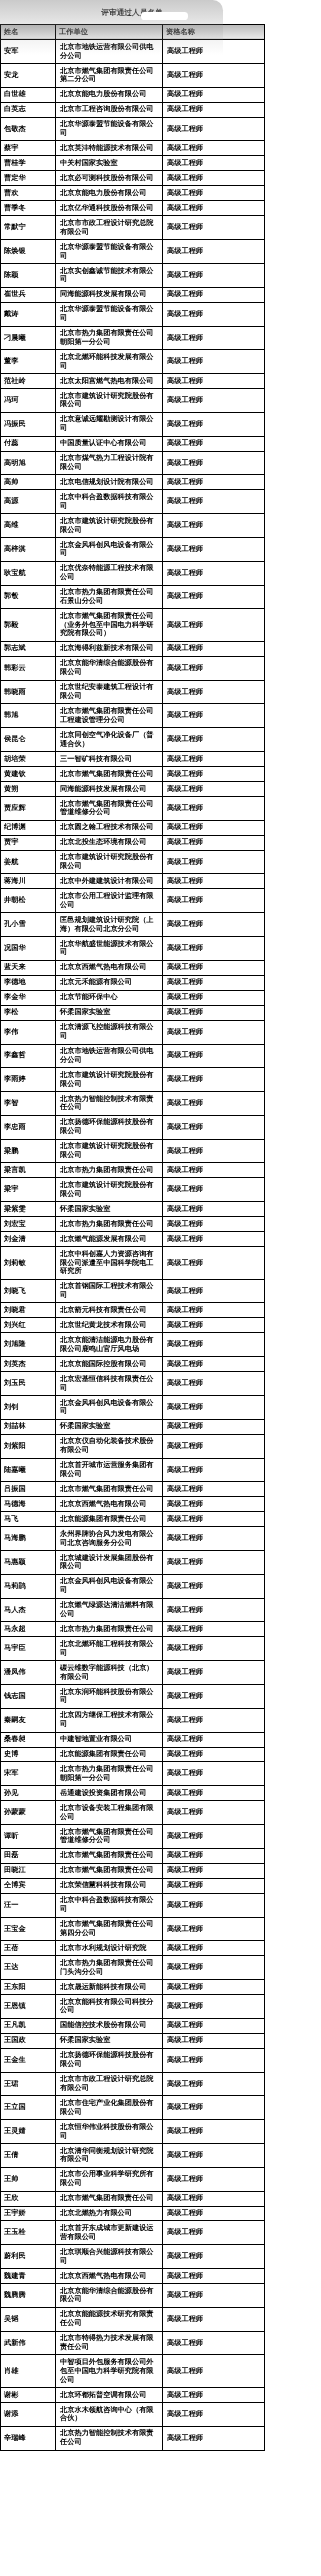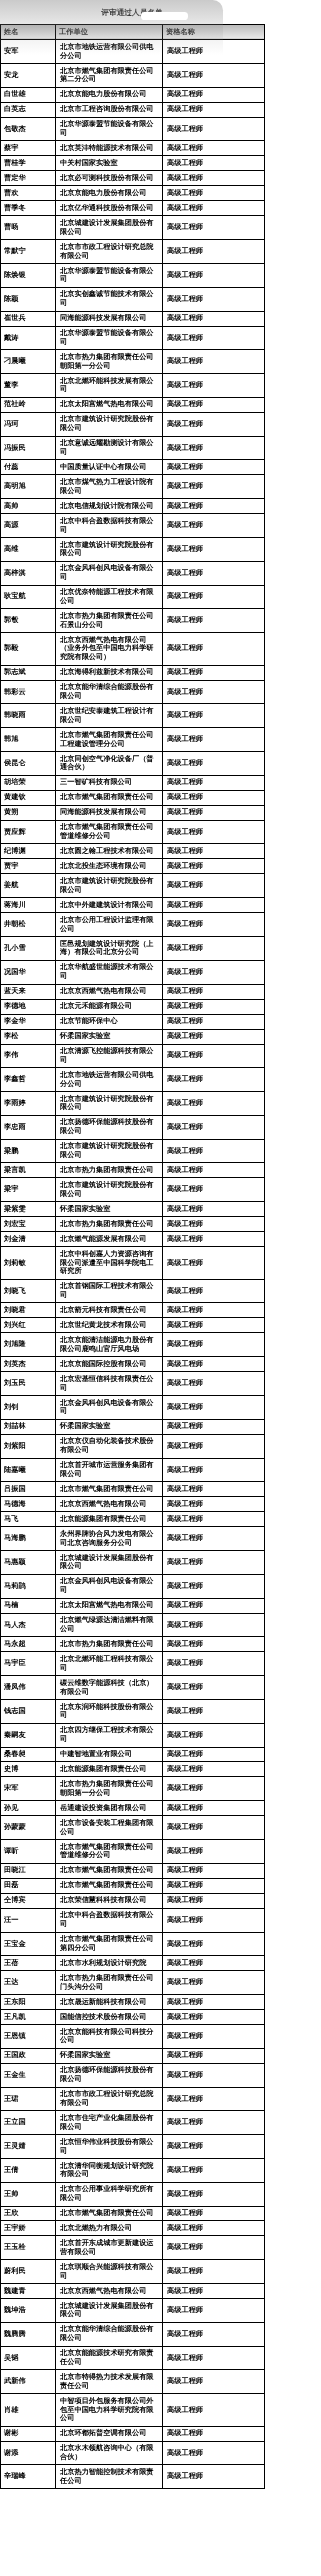--- a/index.html
+++ b/index.html
@@ -155,25 +155,20 @@
           <td class="name">曹欢</td>
           <td class="unit">北京京能电力股份有限公司</td>
           <td class="qual">高级工程师</td>
         </tr>
         <tr>
           <td class="name">曹季冬</td>
           <td class="unit">北京亿华通科技股份有限公司</td>
           <td class="qual">高级工程师</td>
         </tr>
         <tr>
-          <td class="name">曹旸</td>
-          <td class="unit">北京城建设计发展集团股份有限公司</td>
-          <td class="qual">高级工程师</td>
-        </tr>
-        <tr>
           <td class="name">常默宁</td>
           <td class="unit">北京市市政工程设计研究总院有限公司</td>
           <td class="qual">高级工程师</td>
         </tr>
         <tr>
           <td class="name">陈焕银</td>
           <td class="unit">北京华源泰盟节能设备有限公司</td>
           <td class="qual">高级工程师</td>
         </tr>
         <tr>
@@ -251,21 +246,21 @@
           <td class="unit">北京优奈特能源工程技术有限公司</td>
           <td class="qual">高级工程师</td>
         </tr>
         <tr>
           <td class="name">郭彀</td>
           <td class="unit">北京市热力集团有限责任公司石景山分公司</td>
           <td class="qual">高级工程师</td>
         </tr>
         <tr>
           <td class="name">郭毅</td>
-          <td class="unit">北京京西燃气热电有限公司（业务外包至中国电力科学研究院有限公司）</td>
+          <td class="unit">北京市燃气集团有限责任公司（业务外包至中国电力科学研究院有限公司）</td>
           <td class="qual">高级工程师</td>
         </tr>
         <tr>
           <td class="name">郭志斌</td>
           <td class="unit">北京海得利兹新技术有限公司</td>
           <td class="qual">高级工程师</td>
         </tr>
         <tr>
           <td class="name">韩彩云</td>
           <td class="unit">北京京能华清综合能源股份有限公司</td>
@@ -370,20 +365,25 @@
           <td class="name">李鑫哲</td>
           <td class="unit">北京市地铁运营有限公司供电分公司</td>
           <td class="qual">高级工程师</td>
         </tr>
         <tr>
           <td class="name">李雨婷</td>
           <td class="unit">北京市建筑设计研究院股份有限公司</td>
           <td class="qual">高级工程师</td>
         </tr>
         <tr>
+          <td class="name">李智</td>
+          <td class="unit">北京热力智能控制技术有限责任公司</td>
+          <td class="qual">高级工程师</td>
+        </tr>
+        <tr>
           <td class="name">李忠雨</td>
           <td class="unit">北京扬德环保能源科技股份有限公司</td>
           <td class="qual">高级工程师</td>
         </tr>
         <tr>
           <td class="name">梁鹏</td>
           <td class="unit">北京市建筑设计研究院股份有限公司</td>
           <td class="qual">高级工程师</td>
         </tr>
         <tr>
@@ -490,25 +490,20 @@
           <td class="name">马惠颖</td>
           <td class="unit">北京城建设计发展集团股份有限公司</td>
           <td class="qual">高级工程师</td>
         </tr>
         <tr>
           <td class="name">马莉鹃</td>
           <td class="unit">北京金风科创风电设备有限公司</td>
           <td class="qual">高级工程师</td>
         </tr>
         <tr>
-          <td class="name">马楠</td>
-          <td class="unit">北京太阳宫燃气热电有限公司</td>
-          <td class="qual">高级工程师</td>
-        </tr>
-        <tr>
           <td class="name">马人杰</td>
           <td class="unit">北京燃气绿源达清洁燃料有限公司</td>
           <td class="qual">高级工程师</td>
         </tr>
         <tr>
           <td class="name">马永超</td>
           <td class="unit">北京市热力集团有限责任公司</td>
           <td class="qual">高级工程师</td>
         </tr>
         <tr>
@@ -555,30 +550,30 @@
           <td class="name">孙蒙蒙</td>
           <td class="unit">北京市设备安装工程集团有限公司</td>
           <td class="qual">高级工程师</td>
         </tr>
         <tr>
           <td class="name">谭昕</td>
           <td class="unit">北京市燃气集团有限责任公司管道维修分公司</td>
           <td class="qual">高级工程师</td>
         </tr>
         <tr>
+          <td class="name">田磊</td>
+          <td class="unit">北京市燃气集团有限责任公司</td>
+          <td class="qual">高级工程师</td>
+        </tr>
+        <tr>
           <td class="name">田晓江</td>
           <td class="unit">北京市燃气集团有限责任公司</td>
           <td class="qual">高级工程师</td>
         </tr>
         <tr>
-          <td class="name">田磊</td>
-          <td class="unit">北京市燃气集团有限责任公司</td>
-          <td class="qual">高级工程师</td>
-        </tr>
-        <tr>
           <td class="name">仝博宾</td>
           <td class="unit">北京荣信慧科科技有限公司</td>
           <td class="qual">高级工程师</td>
         </tr>
         <tr>
           <td class="name">汪一</td>
           <td class="unit">北京中科合盈数据科技有限公司</td>
           <td class="qual">高级工程师</td>
         </tr>
         <tr>
@@ -595,30 +590,30 @@
           <td class="name">王达</td>
           <td class="unit">北京市热力集团有限责任公司门头沟分公司</td>
           <td class="qual">高级工程师</td>
         </tr>
         <tr>
           <td class="name">王东阳</td>
           <td class="unit">北京晟运新能科技有限公司</td>
           <td class="qual">高级工程师</td>
         </tr>
         <tr>
+          <td class="name">王恩镇</td>
+          <td class="unit">北京京能科技有限公司科技分公司</td>
+          <td class="qual">高级工程师</td>
+        </tr>
+        <tr>
           <td class="name">王凡凯</td>
           <td class="unit">国能信控技术股份有限公司</td>
           <td class="qual">高级工程师</td>
         </tr>
         <tr>
-          <td class="name">王恩镇</td>
-          <td class="unit">北京京能科技有限公司科技分公司</td>
-          <td class="qual">高级工程师</td>
-        </tr>
-        <tr>
           <td class="name">王国政</td>
           <td class="unit">怀柔国家实验室</td>
           <td class="qual">高级工程师</td>
         </tr>
         <tr>
           <td class="name">王金生</td>
           <td class="unit">北京扬德环保能源科技股份有限公司</td>
           <td class="qual">高级工程师</td>
         </tr>
         <tr>
@@ -662,25 +657,20 @@
           <td class="qual">高级工程师</td>
         </tr>
         <tr>
           <td class="name">蔚利民</td>
           <td class="unit">北京琪顺合兴能源科技有限公司</td>
           <td class="qual">高级工程师</td>
         </tr>
         <tr>
           <td class="name">魏建青</td>
           <td class="unit">北京京西燃气热电有限公司</td>
-          <td class="qual">高级工程师</td>
-        </tr>
-        <tr>
-          <td class="name">魏坤浩</td>
-          <td class="unit">北京城建设计发展集团股份有限公司</td>
           <td class="qual">高级工程师</td>
         </tr>
         <tr>
           <td class="name">魏腾腾</td>
           <td class="unit">北京京能华清综合能源股份有限公司</td>
           <td class="qual">高级工程师</td>
         </tr>
         <tr>
           <td class="name">吴韬</td>
           <td class="unit">北京京能能源技术研究有限责任公司</td>

